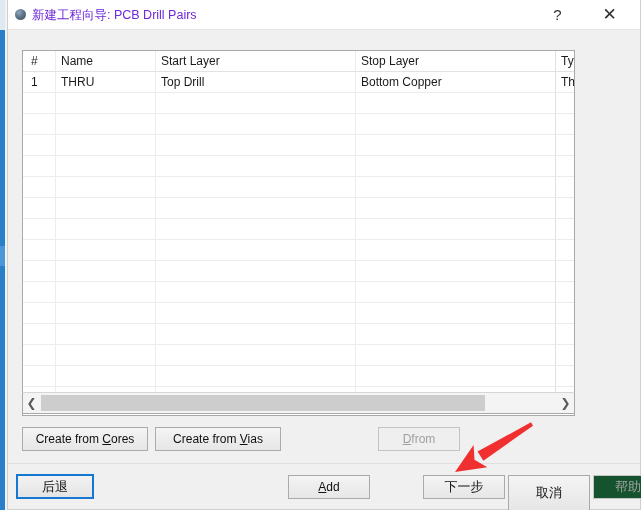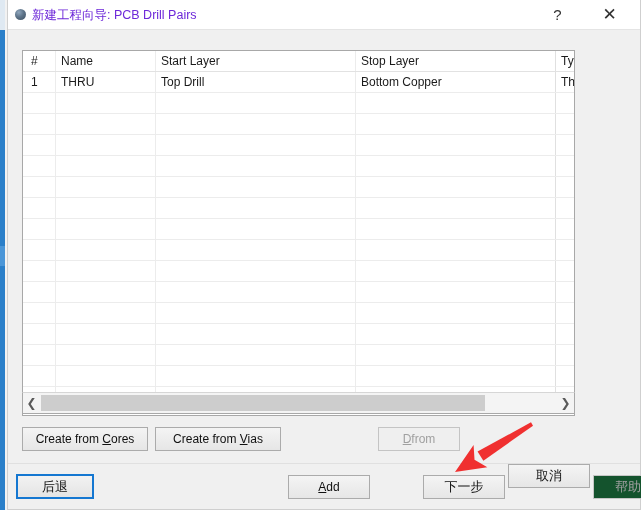--- a/index.html
+++ b/index.html
@@ -243,22 +243,22 @@
     font-family: "Liberation Sans", sans-serif;
     padding: 0;
   }
   #btn-next {
     position: absolute;
     left: 387px; top: 475px;
     width: 82px; height: 24px;
   }
   #btn-cancel {
     position: absolute;
-    left: 472px; top: 464px;
-    width: 82px; height: 24px;
+    left: 472px; top: 475px;
+    width: 82px; height: 36px;
   }
   #btn-help-bottom {
     position: absolute;
     left: 557px; top: 475px;
     width: 70px; height: 24px;
   }
   .navbtn {
     background: linear-gradient(#f4f4f4, #e6e6e6);
     border: 1px solid #ababab;
     box-sizing: border-box;

